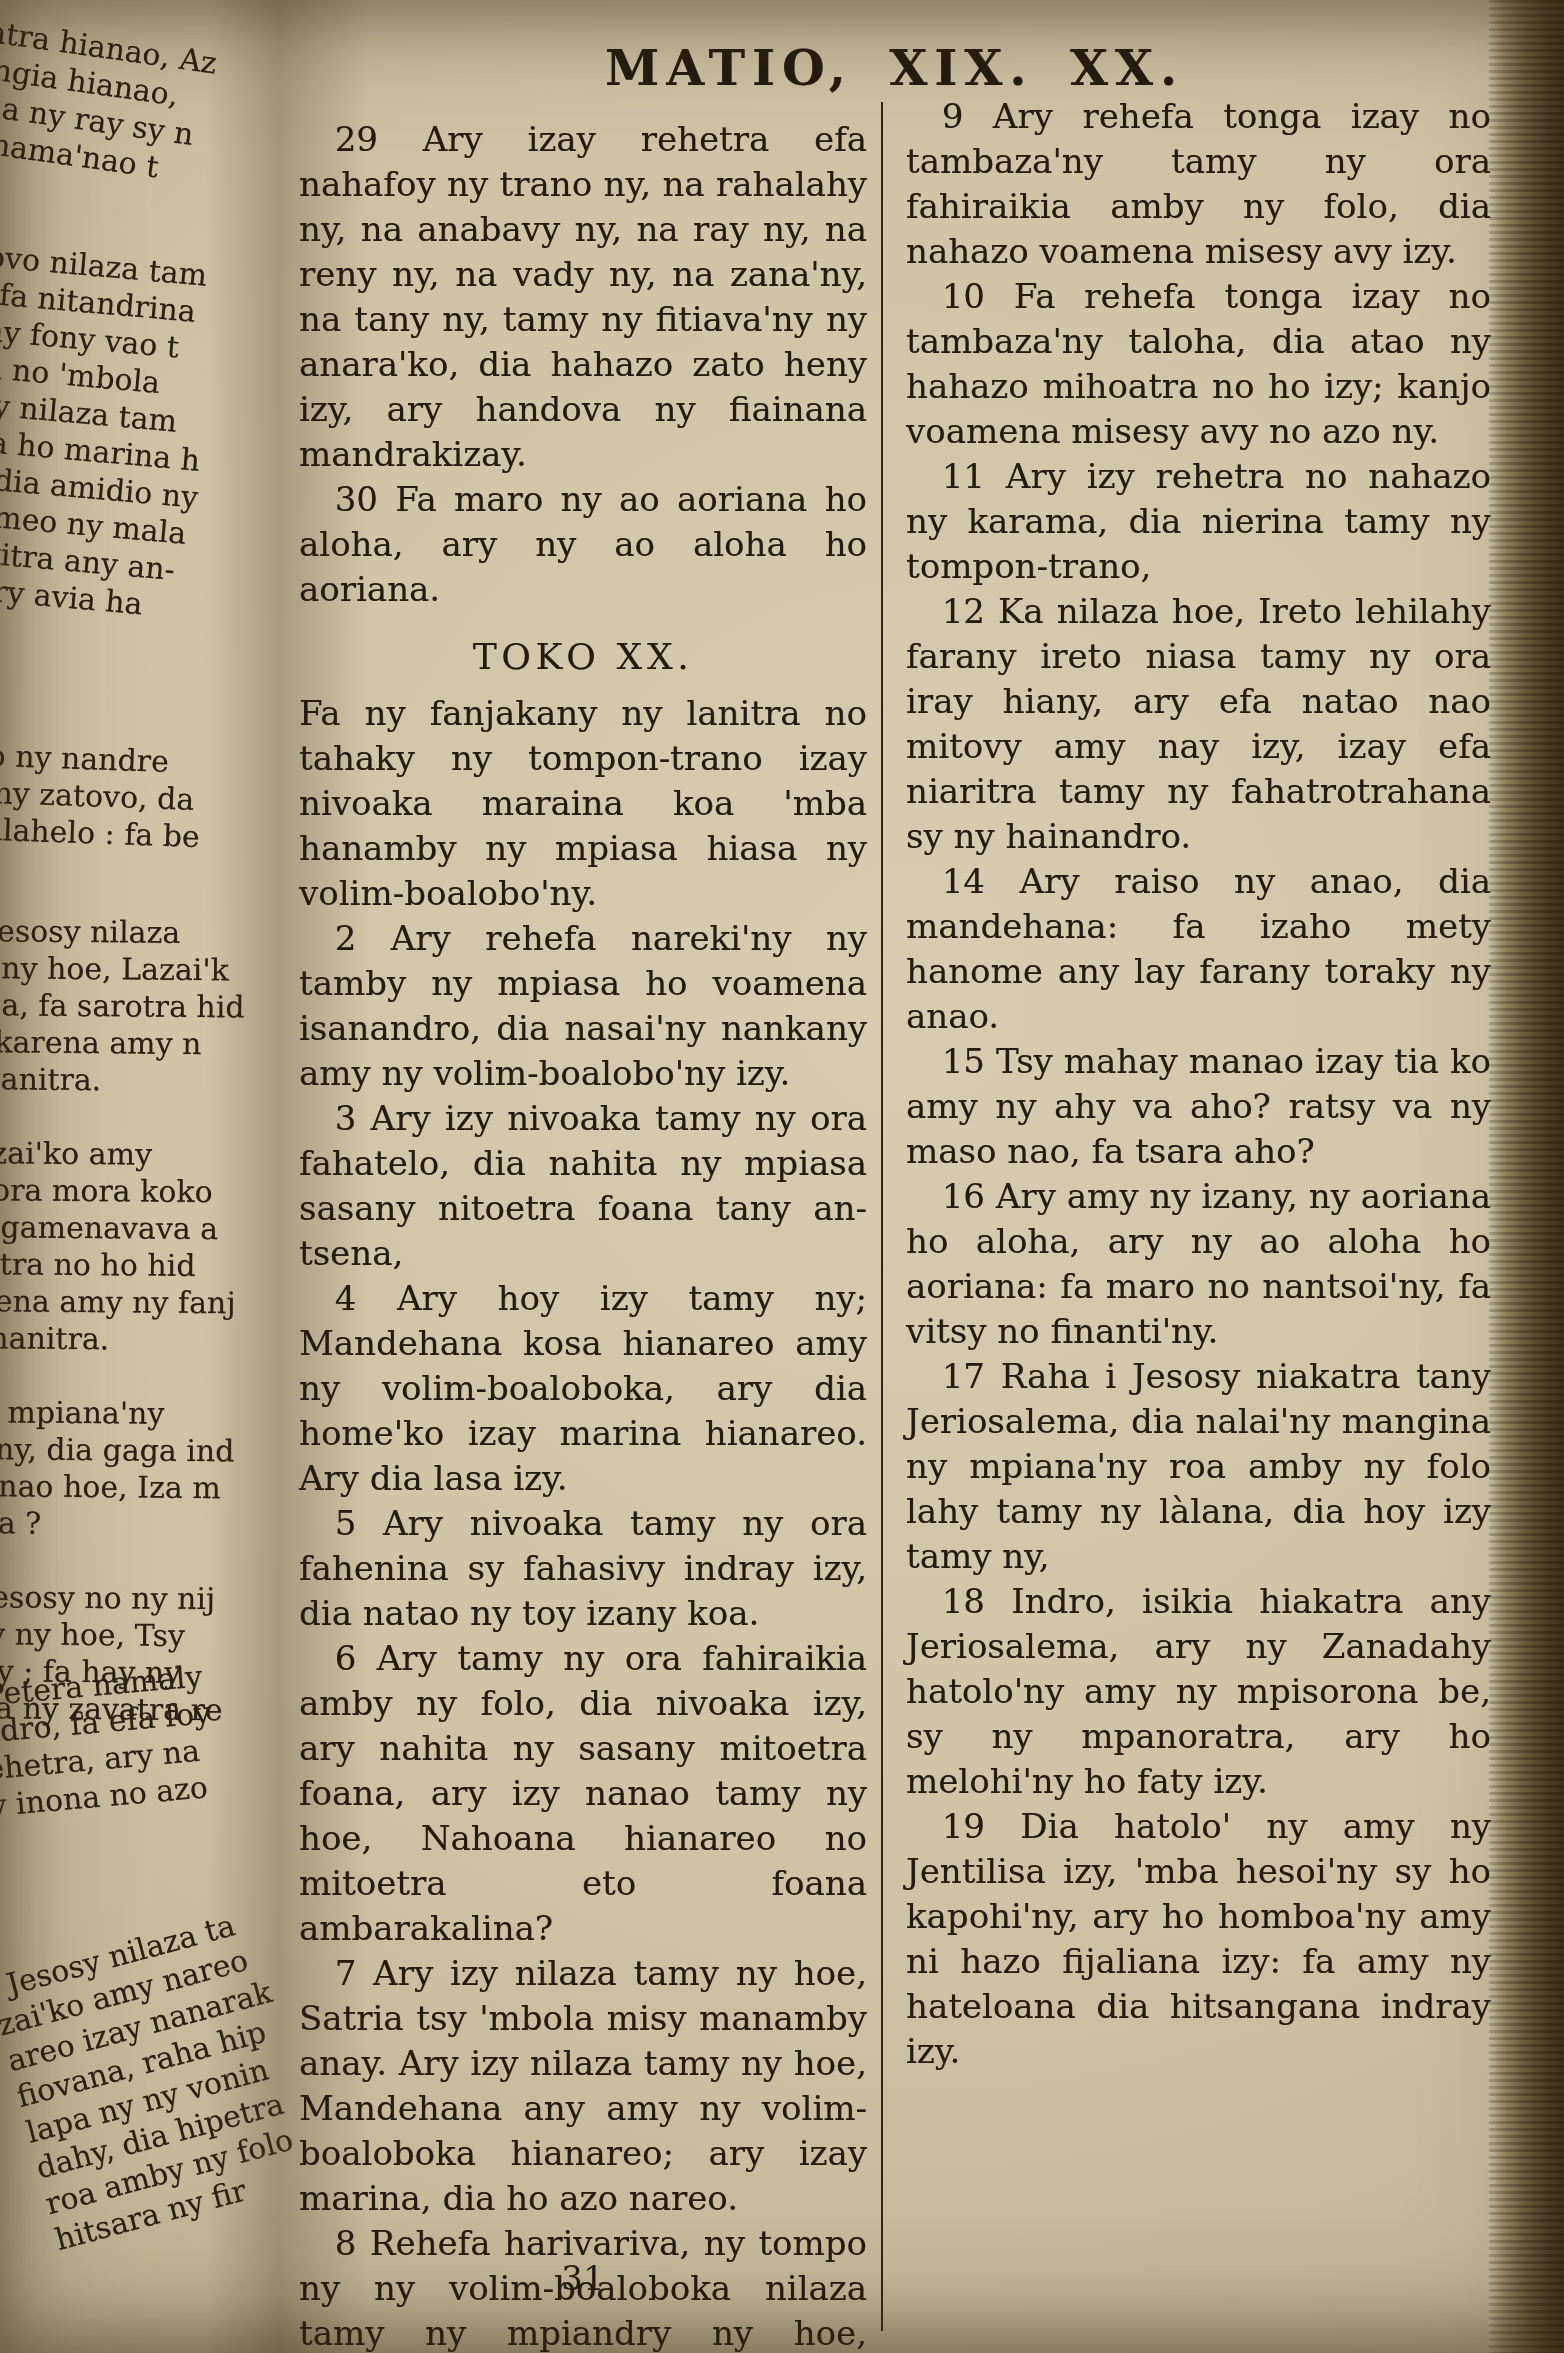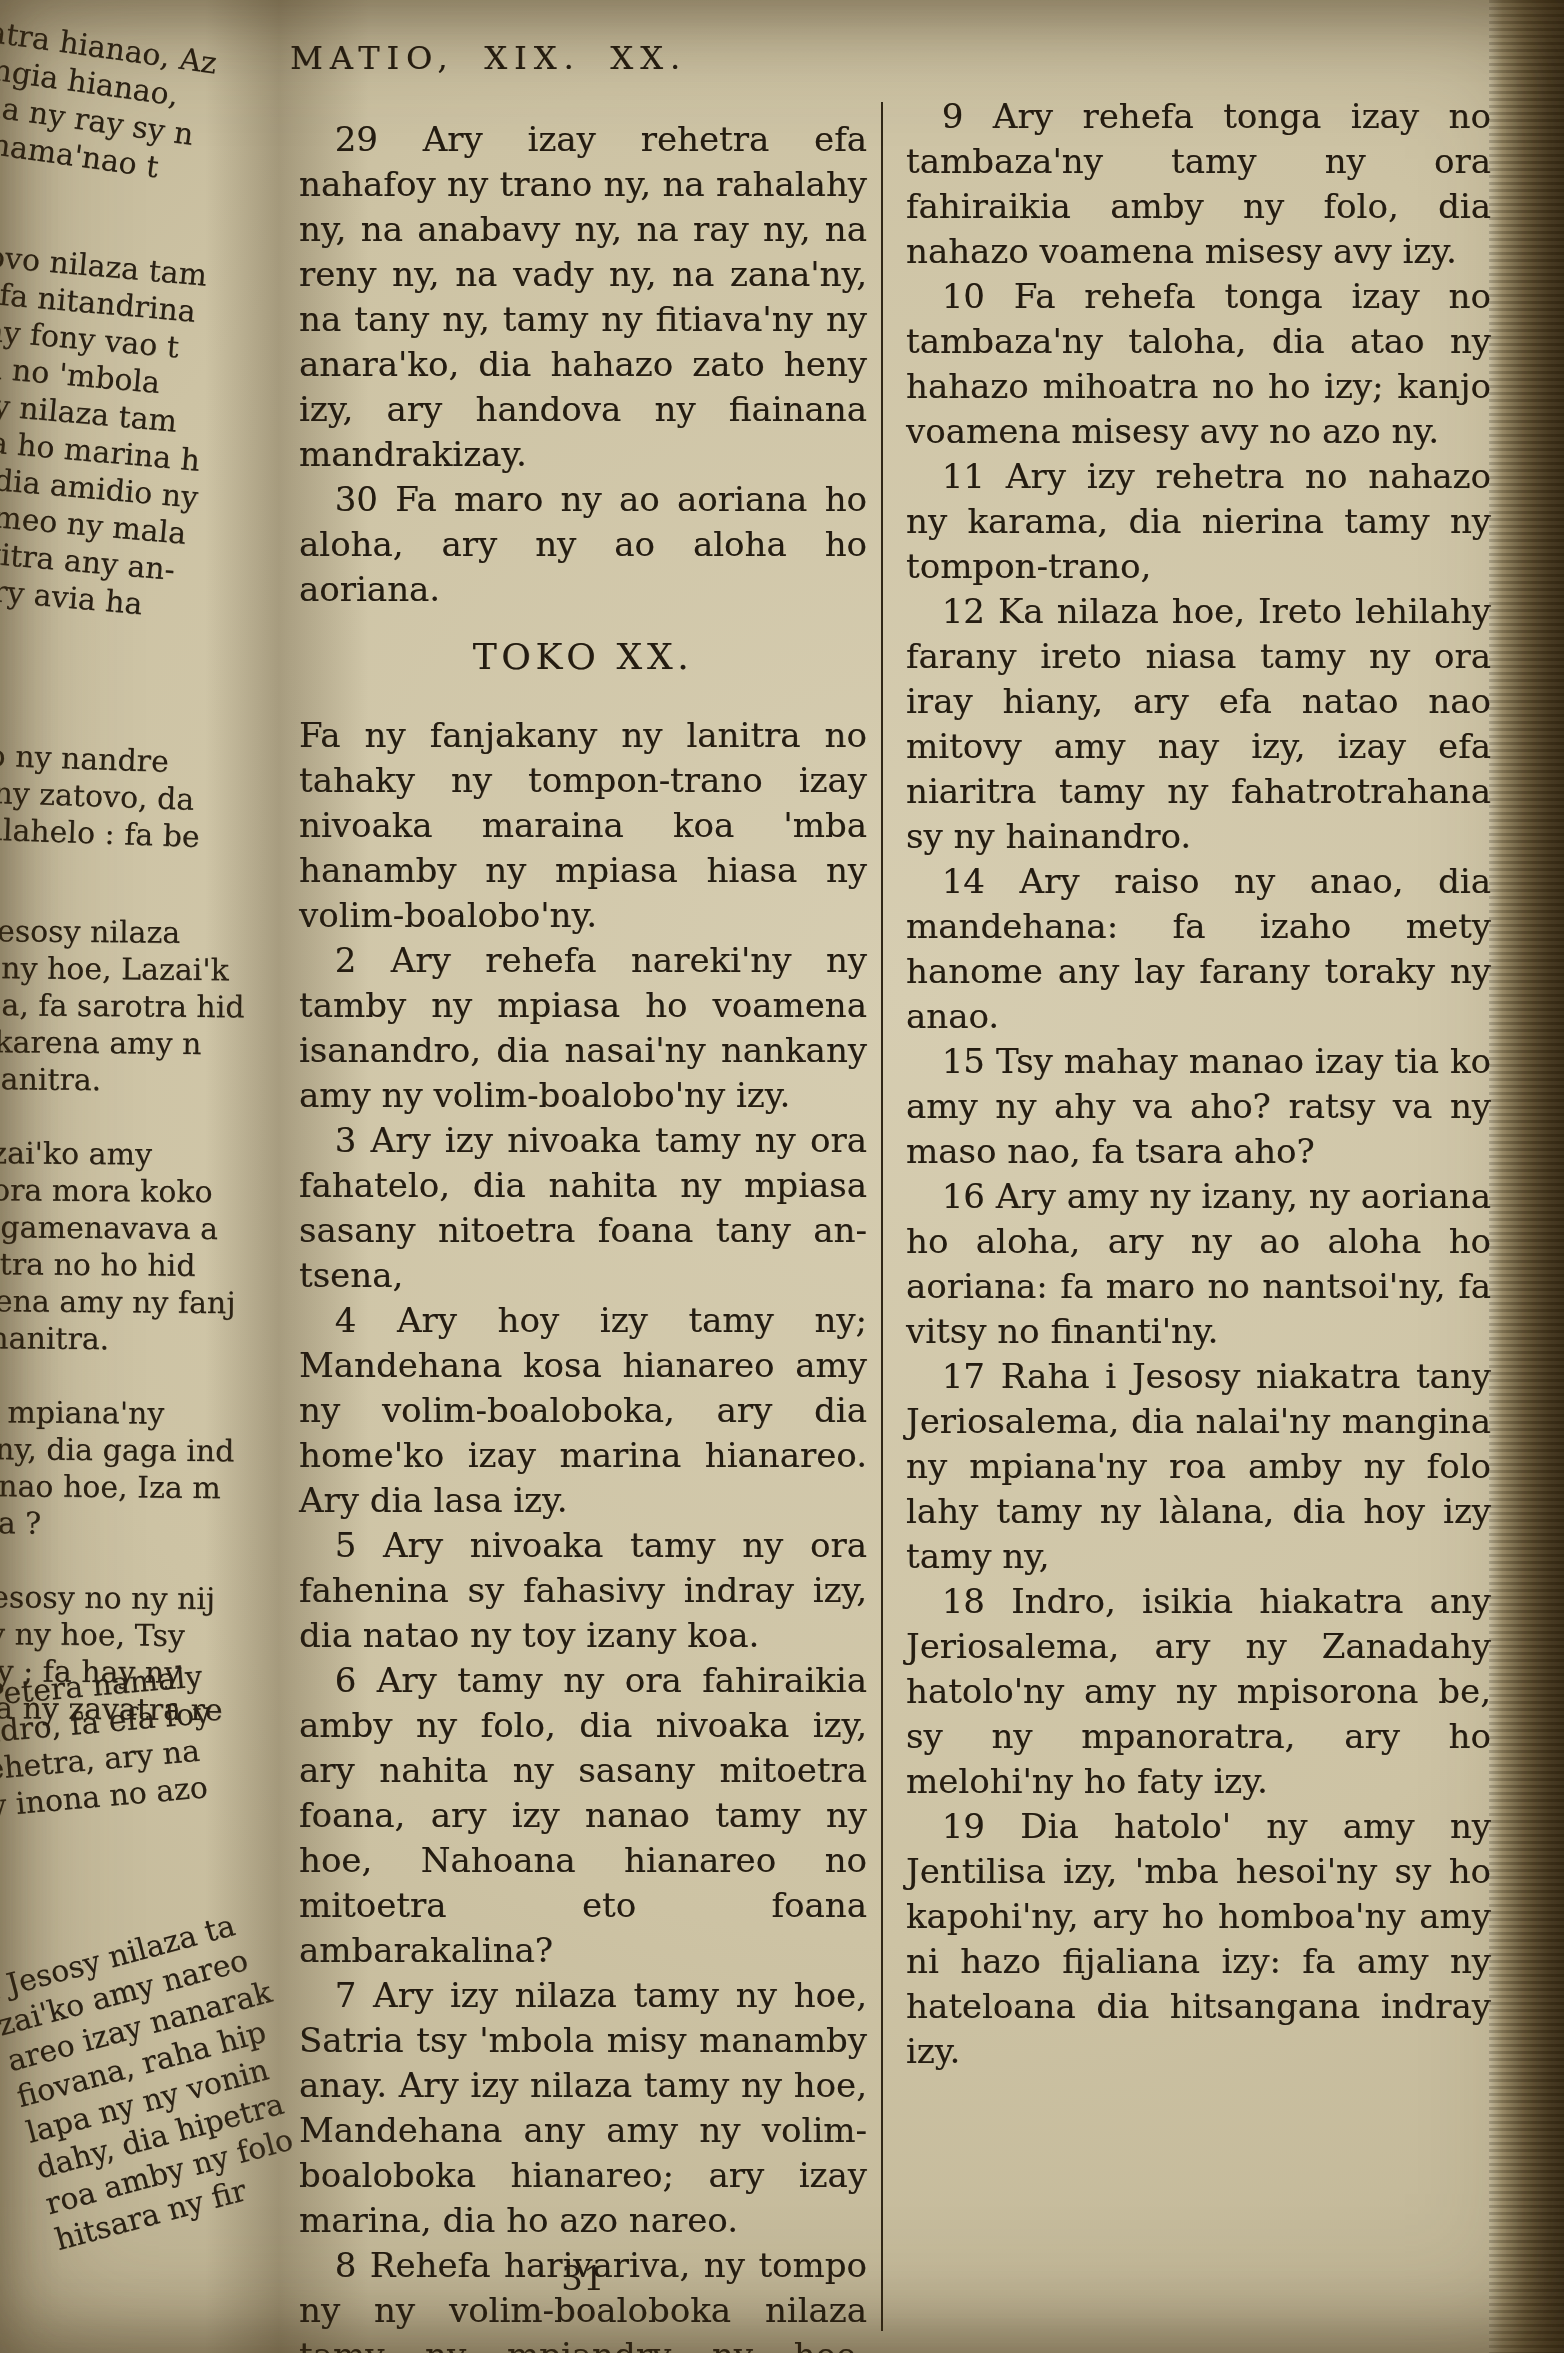--- a/index.html
+++ b/index.html
@@ -27,39 +27,39 @@
     pointer-events:none;
   }
   .fore-edge{
     position:absolute;right:0;top:0;width:75px;height:2354px;
     background:
       repeating-linear-gradient(180deg, rgba(0,0,0,0.16) 0 3.1px, rgba(255,255,255,0.05) 3.1px 7px),
       linear-gradient(90deg, rgba(120,104,70,0) 0%, #9a8b66 18%, #6d5d3c 48%, #4a3c23 78%, #352b17 100%);
   }
   .header{
     position:absolute;left:290px;width:1209px;top:39px;
-    text-align:left;font-size:32px;font-weight:normal;
+    text-align:center;font-size:49px;font-weight:bold;
     letter-spacing:7px;word-spacing:12.5px;
     text-shadow:0.4px 0.4px 0.6px rgba(36,28,17,0.5);
   }
   .divider{
     position:absolute;left:881px;top:102px;width:2.3px;height:2229px;
     background:#2f2616;
   }
   .column{
     position:absolute;font-size:34px;line-height:45px;
     text-align:justify;text-shadow:0.3px 0.3px 0.5px rgba(36,28,17,0.45);
   }
   .column p{margin:0;text-indent:1.05em;}
   .column p.cont, .column p.chapstart{text-indent:0;}
   .left-col{left:299px;width:568px;top:117px;}
   .right-col{left:906px;width:585px;top:94px;}
   .toko{
     text-align:center;font-size:36px;letter-spacing:4.7px;
-    margin:22px 0 34px 0;
+    margin:22px 0 12px 0;
   }
   .pagenum{
     position:absolute;left:299px;width:568px;top:2258px;
     text-align:center;font-size:34px;
   }
   
   .edge-strip{
     position:absolute;left:0;top:0;width:296px;height:2354px;overflow:hidden;
   }
   .frag{

